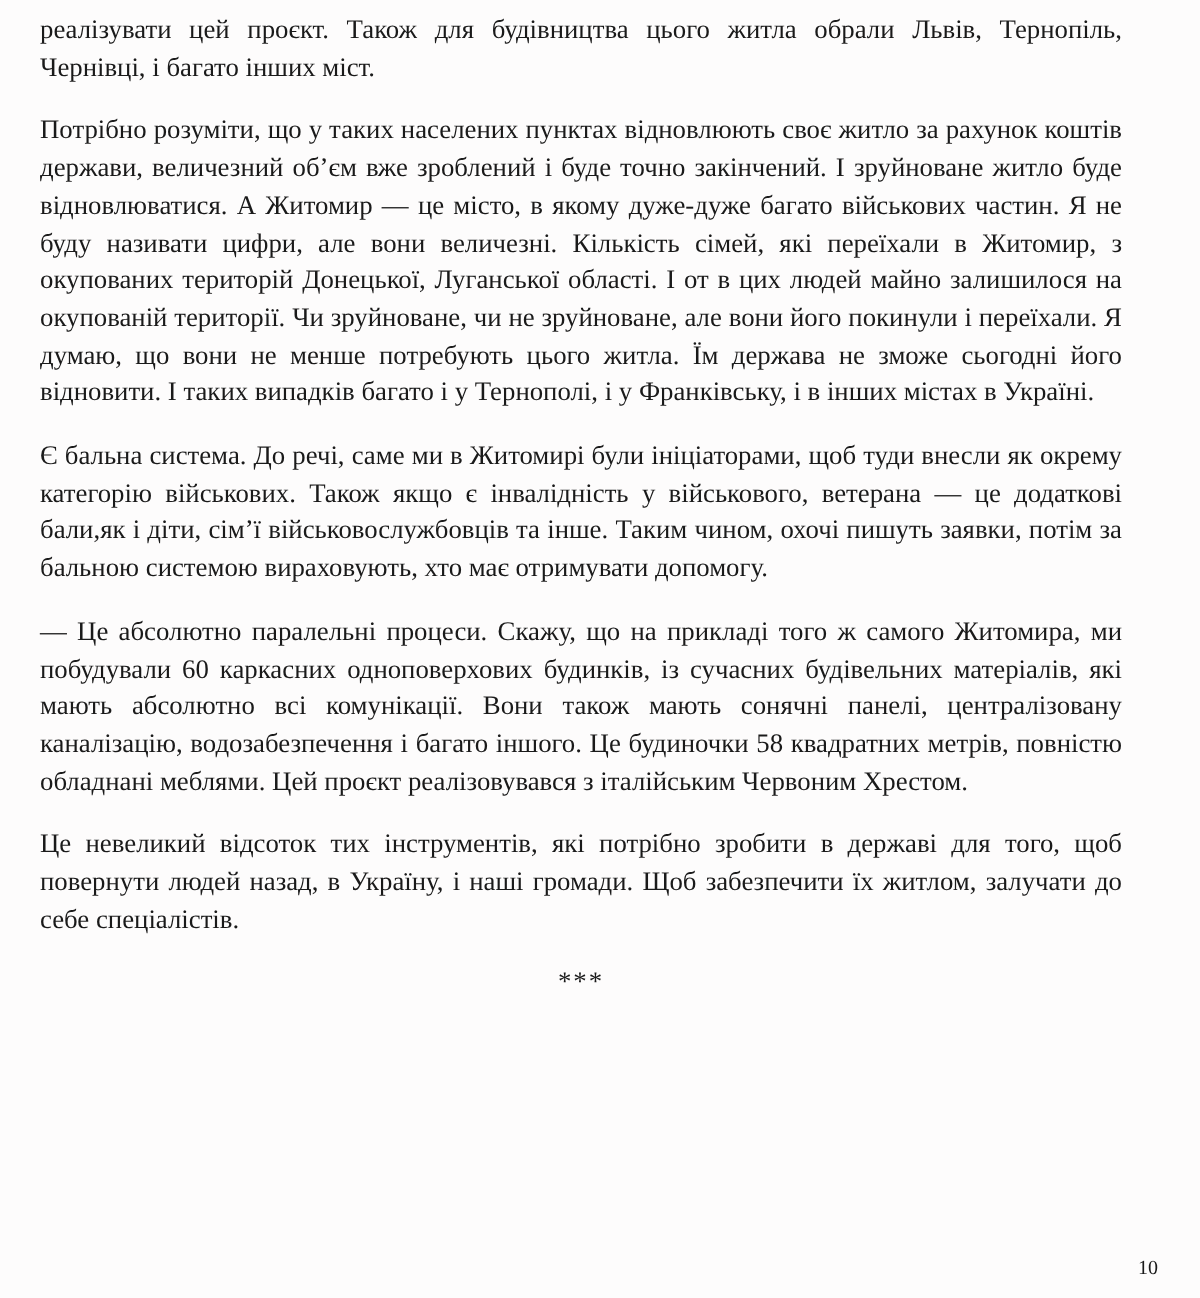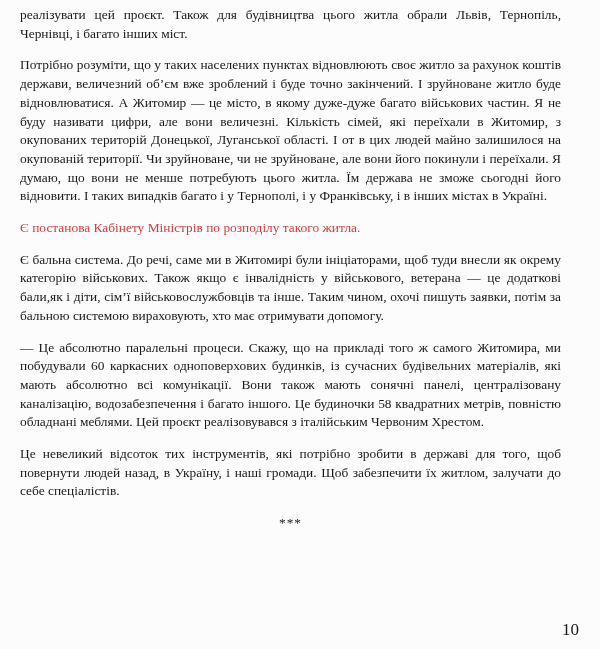--- a/index.html
+++ b/index.html
@@ -51,38 +51,37 @@
   .stars {
     text-align: center;
     margin: 14px 0 0 0;
     font-size: 13.4px;
     letter-spacing: 1px;
   }
   .page-number {
     position: absolute;
     right: 21px;
     bottom: 9px;
-    font-size: 17px;
+    font-size: 10px;
     text-align: left;
   }
   .tight {
     margin-bottom: 8px;
   }
 </style>
 </head>
 <body>
 
 <div class="page">
 
   <p class="body-text para">реалізувати цей проєкт. Також для будівництва цього житла обрали Львів, Тернопіль, Чернівці, і багато інших міст.</p>
 
 
   <p class="body-text para">Потрібно розуміти, що у таких населених пунктах відновлюють своє житло за рахунок коштів держави, величезний об’єм вже зроблений і буде точно закінчений. І зруйноване житло буде відновлюватися. А Житомир — це місто, в якому дуже-дуже багато військових частин. Я не буду називати цифри, але вони величезні. Кількість сімей, які переїхали в Житомир, з окупованих територій Донецької, Луганської області. І от в цих людей майно залишилося на окупованій території. Чи зруйноване, чи не зруйноване, але вони його покинули і переїхали. Я думаю, що вони не менше потребують цього житла. Їм держава не зможе сьогодні його відновити. І таких випадків багато і у Тернополі, і у Франківську, і в інших містах в Україні.</p>
 
-  <p class="body-text accent">Є постанова Кабінету Міністрів по розподілу такого житла.</p>
 
   <p class="body-text para">Є бальна система. До речі, саме ми в Житомирі були ініціаторами, щоб туди внесли як окрему категорію військових. Також якщо є інвалідність у військового, ветерана — це додаткові бали,як і  діти, сім’ї військовослужбовців та інше. Таким чином, охочі пишуть заявки, потім за бальною системою вираховують, хто має отримувати допомогу.</p>
 
 
   <p class="body-text para">— Це абсолютно паралельні процеси. Скажу, що на прикладі того ж самого Житомира, ми побудували 60 каркасних одноповерхових будинків, із сучасних будівельних матеріалів, які мають абсолютно всі комунікації. Вони також мають сонячні панелі, централізовану каналізацію, водозабезпечення і багато іншого. Це будиночки 58 квадратних метрів, повністю обладнані меблями. Цей проєкт реалізовувався з італійським Червоним Хрестом.</p>
 
   <p class="body-text para tight">Це невеликий відсоток тих інструментів, які потрібно зробити в державі для того, щоб повернути людей назад, в Україну, і наші громади. Щоб забезпечити їх житлом, залучати до себе спеціалістів.</p>
 
   <div class="stars">***</div>
 

